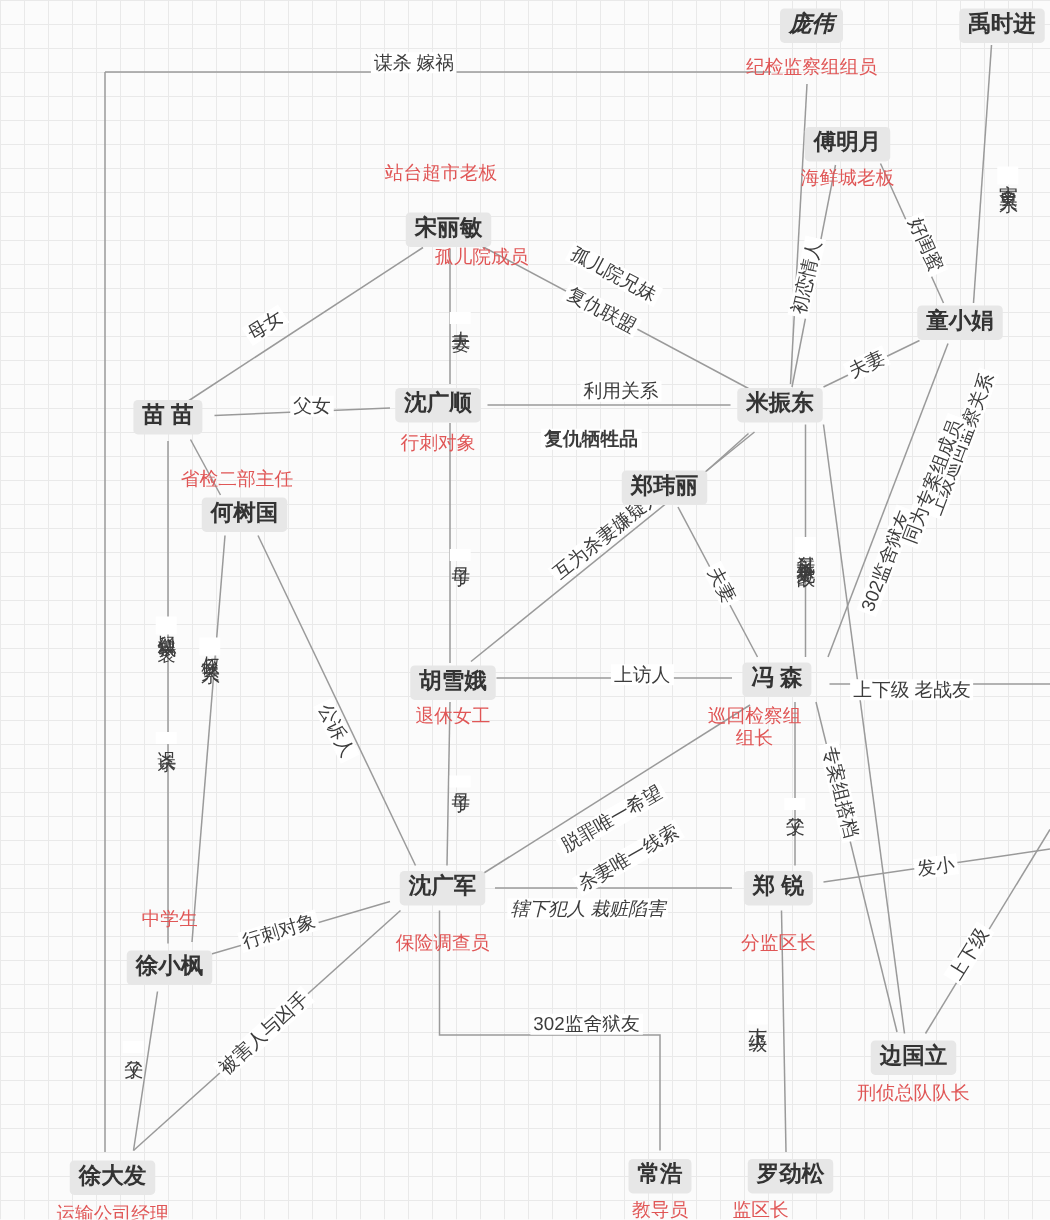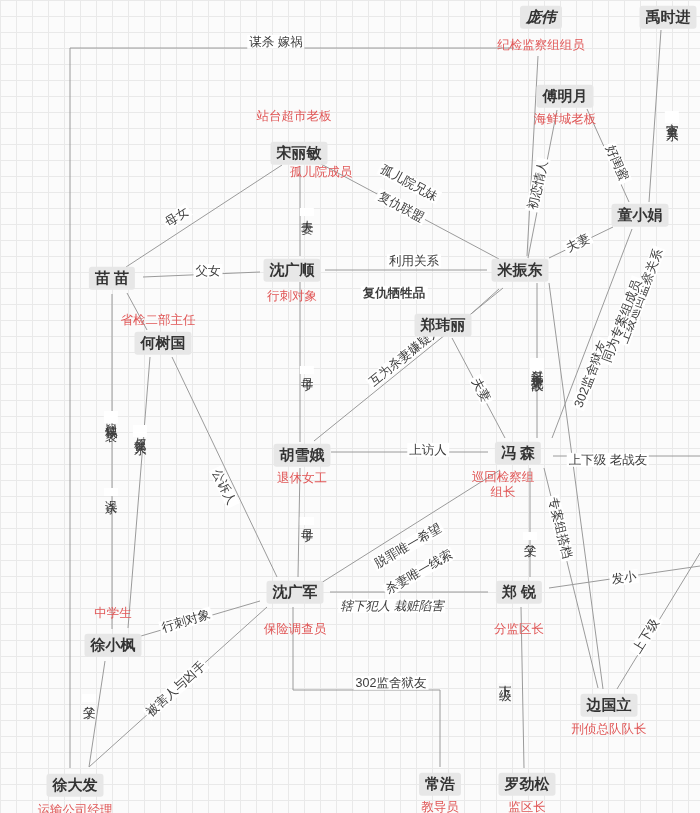--- a/index.html
+++ b/index.html
@@ -106,21 +106,21 @@
     <div class="role" style="left: 519px; top: 629px;">分监区长</div>
     <div class="node" style="left: 113px; top: 645px;">徐小枫</div>
     <div class="role" style="left: 113px; top: 613px;">中学生</div>
     <div class="node" style="left: 609px; top: 705px;">边国立</div>
     <div class="role" style="left: 609px; top: 729px;">刑侦总队队长</div>
     <div class="node" style="left: 75px; top: 785px;">徐大发</div>
     <div class="role" style="left: 75px; top: 810px;">运输公司经理</div>
     <div class="node" style="left: 440px; top: 784px;">常浩</div>
     <div class="role" style="left: 440px; top: 807px;">教导员</div>
     <div class="node" style="left: 527px; top: 784px;">罗劲松</div>
-    <div class="role" style="left: 527px; top: 807px;">监区长</div>
+    <div class="role" style="left: 507px; top: 807px;">监区长</div>
     <div class="elabel" style="left: 276px; top: 42px; transform: translate(-50%, -50%) rotate(0deg); text-align: center;">谋杀 嫁祸</div>
     <div class="elabel" style="left: 177px; top: 217px; transform: translate(-50%, -50%) rotate(-33deg);">母女</div>
     <div class="elabel vlabel" style="left: 307px; top: 212px; transform: translate(-50%, -50%) rotate(0deg);">夫妻</div>
     <div class="elabel" style="left: 409px; top: 183px; transform: translate(-50%, -50%) rotate(28deg);">孤儿院兄妹</div>
     <div class="elabel" style="left: 401px; top: 207px; transform: translate(-50%, -50%) rotate(28deg);">复仇联盟</div>
     <div class="elabel" style="left: 190px; top: 271px; transform: translate(-50%, -50%) rotate(0deg); margin-left: 18px;">父女</div>
     <div class="elabel" style="left: 414px; top: 261px; transform: translate(-50%, -50%) rotate(0deg);">利用关系</div>
     <div class="elabel" style="left: 394px; top: 293px; transform: translate(-50%, -50%) rotate(0deg); font-weight: bold;">复仇牺牲品</div>
     <div class="elabel" style="left: 538px; top: 185px; transform: translate(-50%, -50%) rotate(-77deg);">初恋情人</div>
     <div class="elabel" style="left: 617px; top: 163px; transform: translate(-50%, -50%) rotate(66deg);">好闺蜜</div>

